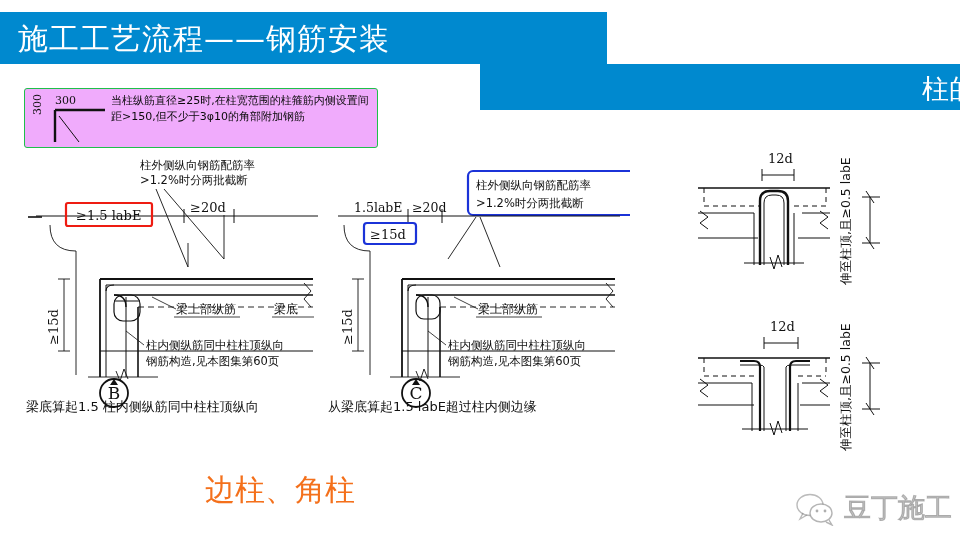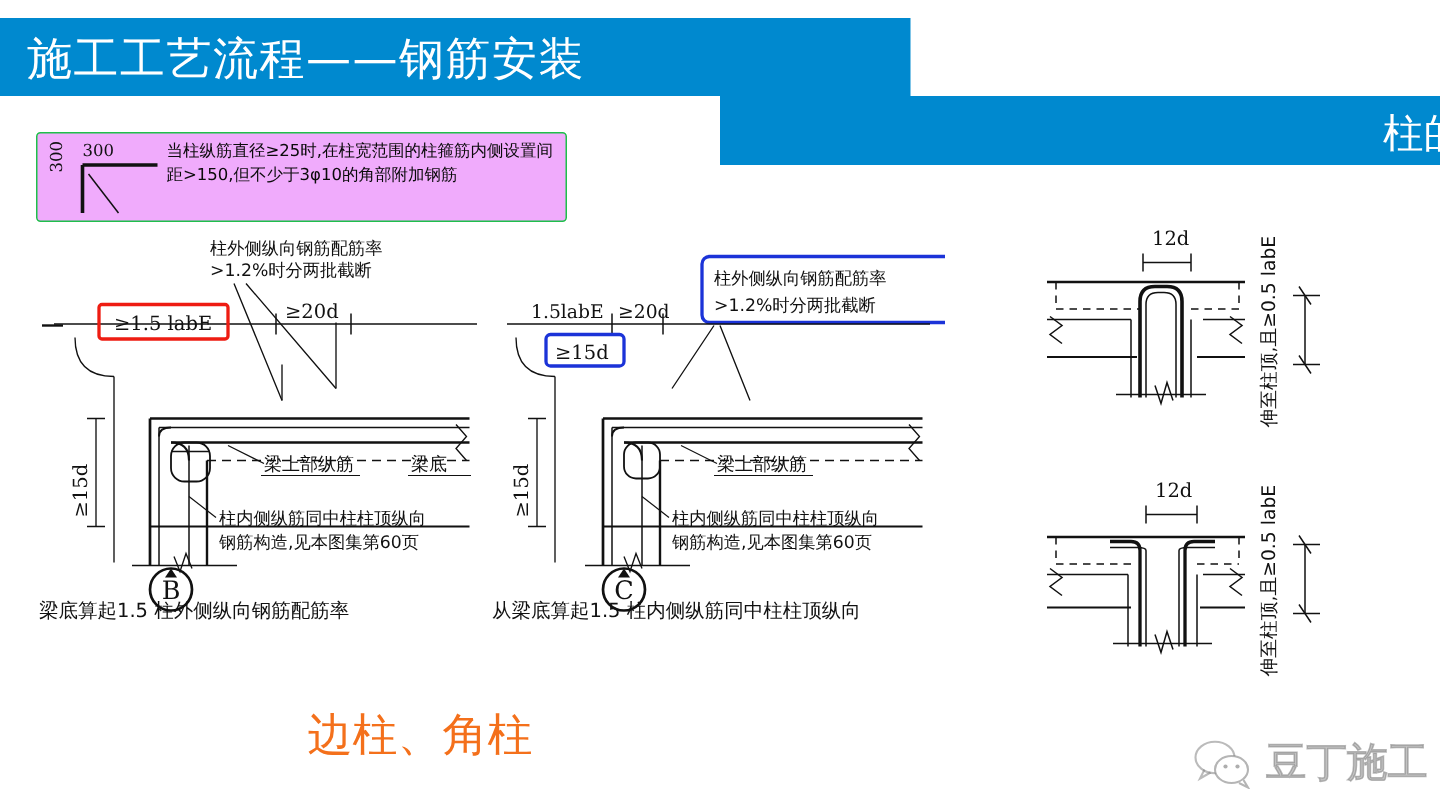--- a/index.html
+++ b/index.html
@@ -163,21 +163,21 @@
       <path d="M244 162 L286 162" stroke="#111" stroke-width="0.8" fill="none"></path>
 
       <text class="cn" x="118" y="194" font-size="11.5">柱内侧纵筋同中柱柱顶纵向</text>
       <text class="cn" x="118" y="210" font-size="11.5">钢筋构造,见本图集第60页</text>
       <path d="M116 190 L98 176" stroke="#111" stroke-width="0.8" fill="none"></path>
 
       <circle cx="86" cy="238" r="14" fill="none" stroke="#111" stroke-width="1.8"></circle>
       <text class="sr" x="86" y="244" font-size="17" text-anchor="middle">B</text>
       <path d="M86 224 L82 230 L90 230 Z" fill="#111"></path>
     </svg>
-    <div style="position:absolute;left:-2px;top:243px;font-size:13px;color:#111;white-space:nowrap;font-family:'DejaVu Sans','Liberation Sans',sans-serif;">梁底算起1.5 柱外侧纵向钢筋配筋率</div>
+    <div style="position:absolute;left:-2px;top:243px;font-size:13px;color:#111;white-space:nowrap;font-family:'DejaVu Sans','Liberation Sans',sans-serif;">梁底算起1.5 柱内侧纵筋同中柱柱顶纵向</div>
   </div>
 
   <div class="dia" style="left:330px;top:155px;">
     <svg width="300" height="265" viewBox="0 0 300 265">
 
       <rect class="box-blue" x="138" y="16" width="168" height="44" rx="5"></rect>
       <text class="cn" x="146" y="34" font-size="11.5">柱外侧纵向钢筋配筋率</text>
       <text class="cn" x="146" y="52" font-size="11.5">&gt;1.2%时分两批截断</text>
       <path d="M146 62 L118 104 M150 62 L170 112" stroke="#111" stroke-width="0.9" fill="none"></path>
 
@@ -219,21 +219,21 @@
       <path d="M146 162 L212 162" stroke="#111" stroke-width="0.8" fill="none"></path>
 
       <text class="cn" x="118" y="194" font-size="11.5">柱内侧纵筋同中柱柱顶纵向</text>
       <text class="cn" x="118" y="210" font-size="11.5">钢筋构造,见本图集第60页</text>
       <path d="M116 190 L98 176" stroke="#111" stroke-width="0.8" fill="none"></path>
 
       <circle cx="86" cy="238" r="14" fill="none" stroke="#111" stroke-width="1.8"></circle>
       <text class="sr" x="86" y="244" font-size="17" text-anchor="middle">C</text>
       <path d="M86 224 L82 230 L90 230 Z" fill="#111"></path>
     </svg>
-    <div style="position:absolute;left:-2px;top:243px;font-size:13px;color:#111;white-space:nowrap;font-family:'DejaVu Sans','Liberation Sans',sans-serif;">从梁底算起1.5 柱内侧纵筋同中柱柱顶纵向</div>
+    <div style="position:absolute;left:-2px;top:243px;font-size:13px;color:#111;white-space:nowrap;font-family:'DejaVu Sans','Liberation Sans',sans-serif;">从梁底算起1.5 labE超过柱内侧边缘</div>
   </div>
 
   <div class="dia" style="left:690px;top:145px;">
     <svg width="250" height="155" viewBox="0 0 250 155">
 
       <text class="sr" x="78" y="18" font-size="13">12d</text>
       <path d="M72 30 L104 30" stroke="#111" stroke-width="1" fill="none"></path>
       <path d="M72 24 L72 36 M104 24 L104 36" stroke="#111" stroke-width="1" fill="none"></path>
 
       <path d="M8 43 L140 43" stroke="#111" stroke-width="1.6" fill="none"></path>

